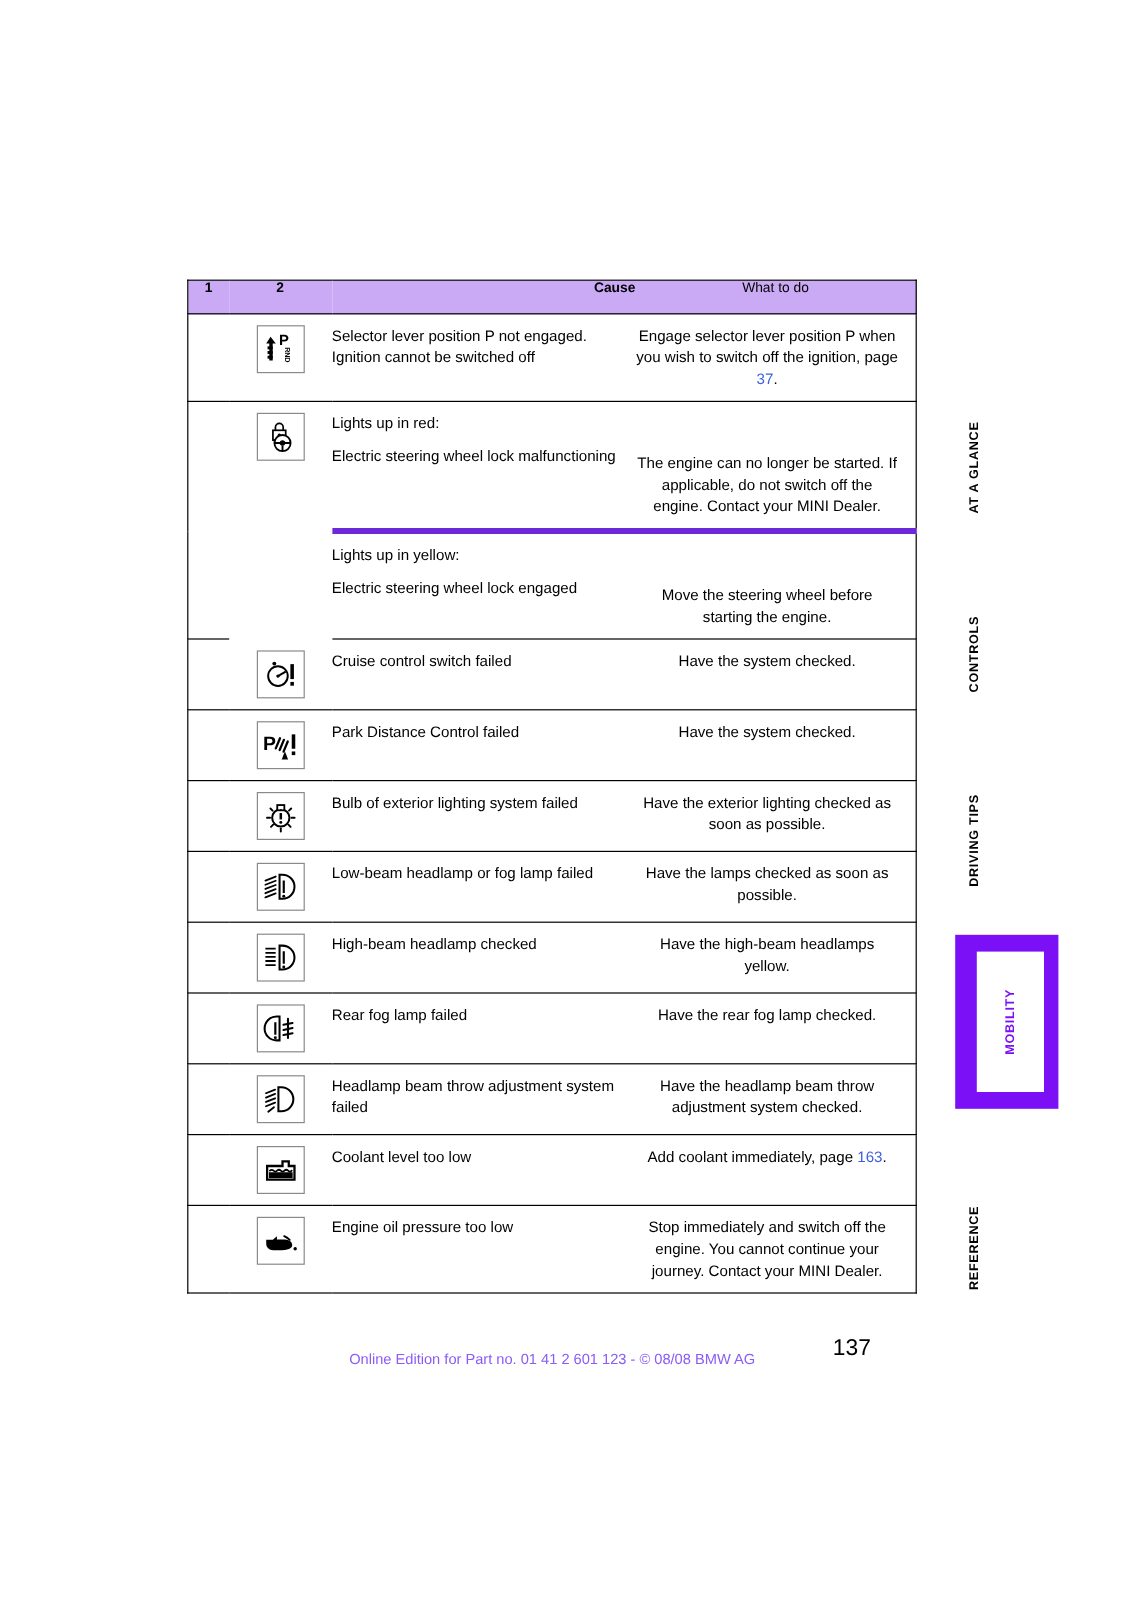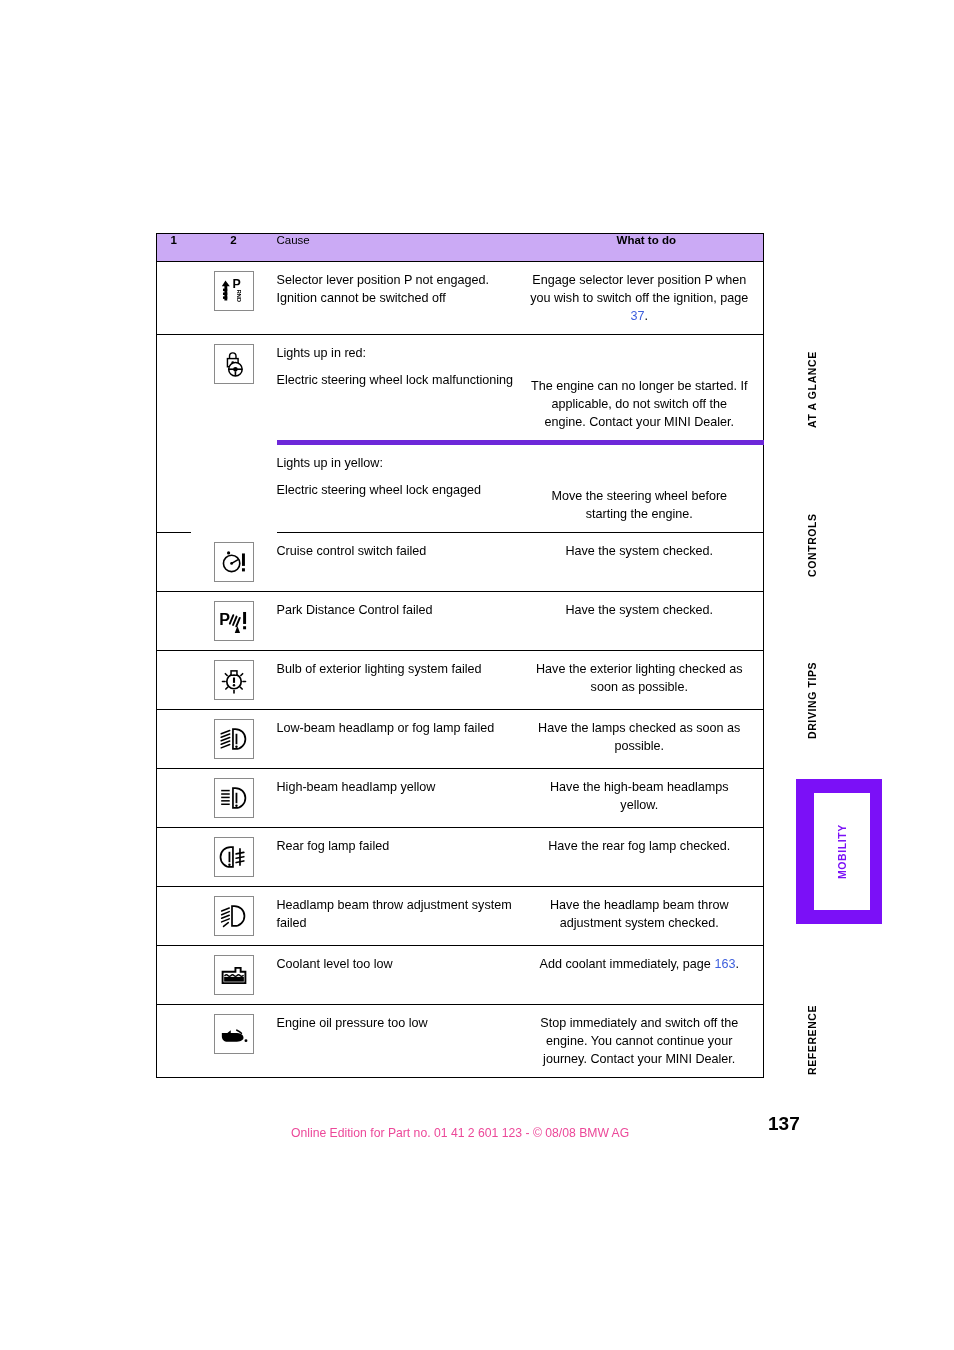--- a/index.html
+++ b/index.html
@@ -37,22 +37,22 @@
     font-weight: bold;
     color: #000;
     border-left: 1px solid #000;
     border-right: 1px solid #000;
     border-top: 1px solid #000;
     border-bottom: 1px solid #000;
     vertical-align: middle;
   }
   .hdr-row th.h1 { width: 34px; text-align: center; border-right: none; }
   .hdr-row th.h2 { width: 86px; text-align: center; border-left: none; border-right: none;}
-  .hdr-row th.hcause  { width: 253px; text-align: left; border-left:none; border-right: none; font-weight: normal; }
-  .hdr-row th.hwhat   { width: 234px; text-align: center; border-left:none; font-weight: bold; }
+  .hdr-row th.hcause  { width: 253px; text-align: right; border-left:none; border-right: none; font-weight: bold; }
+  .hdr-row th.hwhat   { width: 234px; text-align: center; border-left:none; font-weight: normal; }
 
   .data-row > td {
     border-bottom: 1.5px solid #000;
   }
   .data-row.nb > td { border-bottom: none; }
   .data-row > td.c-num  { border-left: 1.5px solid #000; width: 34px; }
   .data-row > td.c-icon { width: 86px; text-align: center; }
   .data-row > td.c-cause{ width: 253px; }
   .data-row > td.c-what { width: 234px; border-right: 1.5px solid #000; text-align: center; }
 
@@ -128,28 +128,28 @@
     writing-mode: vertical-rl;
     transform: rotate(180deg);
   }
 
   
   #footer-note {
     position: absolute;
     left: 291px;
     top: 1126px;
     font-size: 12.2px;
-    color: #ec4899;
+    color: #8b5cf6;
   }
   #page-number {
     position: absolute;
-    left: 768px;
+    left: 694px;
     top: 1113px;
     font-size: 19px;
-    font-weight: bold;
+    font-weight: normal;
     color: #000;
   }
 </style>
 </head>
 <body>
 
 <table id="warning-table">
   <colgroup>
     <col style="width:34px">
       <col style="width:86px">
@@ -352,21 +352,21 @@
               <line x1="6.5" y1="12.2" x2="15.5" y2="12.2"></line>
               <line x1="6.5" y1="15.8" x2="15.5" y2="15.8"></line>
               <line x1="6.5" y1="19.4" x2="15.5" y2="19.4"></line>
               <line x1="6.5" y1="23.0" x2="15.5" y2="23.0"></line>
               <line x1="6.5" y1="26.6" x2="15.5" y2="26.6"></line>
             </g>
           </svg>
         </div>
       </td>
       <td class="c-cause">
-        <div class="cause-txt">High-beam headlamp yellow</div>
+        <div class="cause-txt">High-beam headlamp checked</div>
       </td>
       <td class="c-what">
         <div class="what-txt">Have the high-beam headlamps yellow.</div>
       </td>
     </tr>
 
     <tr class="data-row">
       <td class="c-num"></td>
       <td class="c-icon">
         <div class="icon-box">

